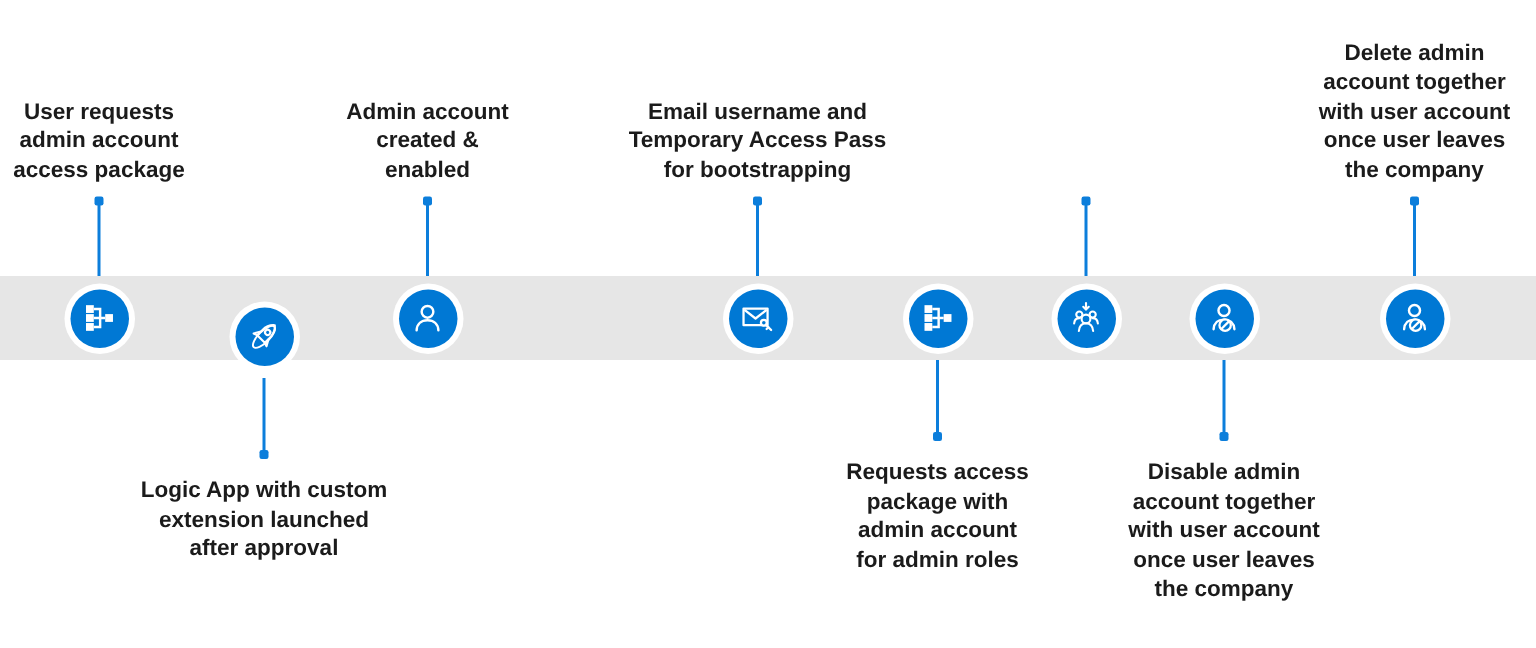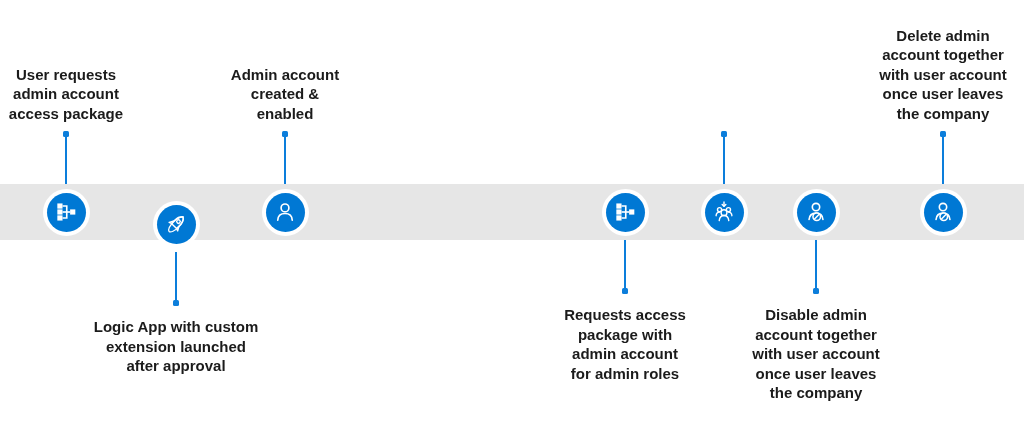--- a/index.html
+++ b/index.html
@@ -165,20 +165,34 @@
     <div class="dot top"></div>
     <div class="connector top"></div>
     <div class="circle-outer">
       <div class="circle-inner">
         <svg class="icon" viewBox="0 0 24 24" aria-hidden="true">
             <use href="#sym-person-icon"></use>
           </svg>
       </div>
     </div>
   </div>
+    <div class="step" style="left: 405px;">
+    <div class="label top">Email username and
+Temporary Access Pass
+for bootstrapping</div>
+    <div class="dot top"></div>
+    <div class="connector top"></div>
+    <div class="circle-outer">
+      <div class="circle-inner">
+        <svg class="icon" viewBox="0 0 24 24" aria-hidden="true">
+            <use href="#sym-email-key-icon"></use>
+          </svg>
+      </div>
+    </div>
+  </div>
     <div class="step" style="left: 525px;">
     <div class="label bottom">Requests access
 package with
 admin account
 for admin roles</div>
     <div class="dot bottom"></div>
     <div class="connector bottom"></div>
     <div class="circle-outer">
       <div class="circle-inner">
         <svg class="icon" viewBox="0 0 24 24" aria-hidden="true">

